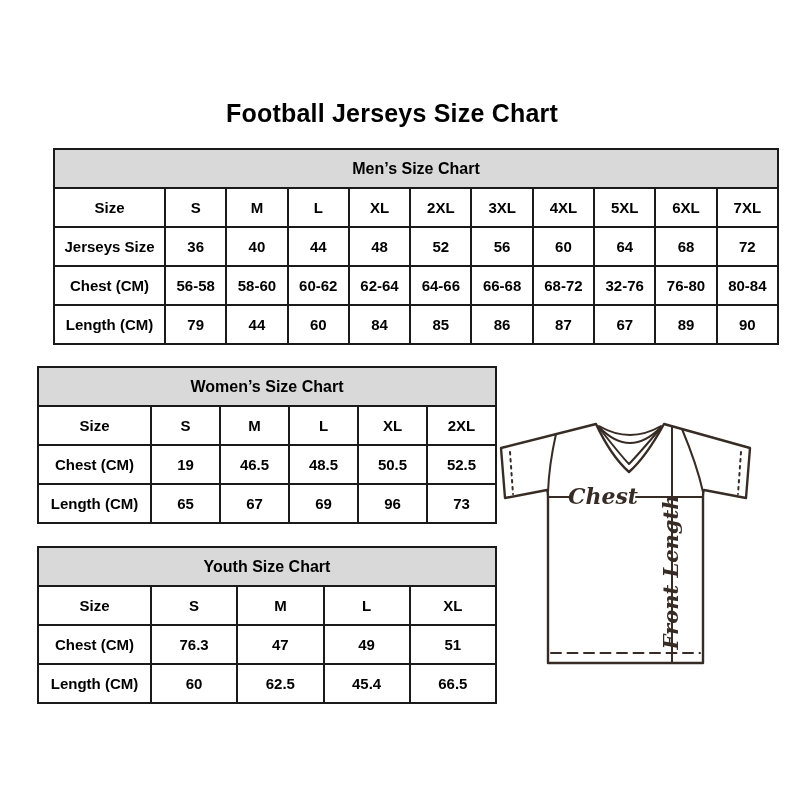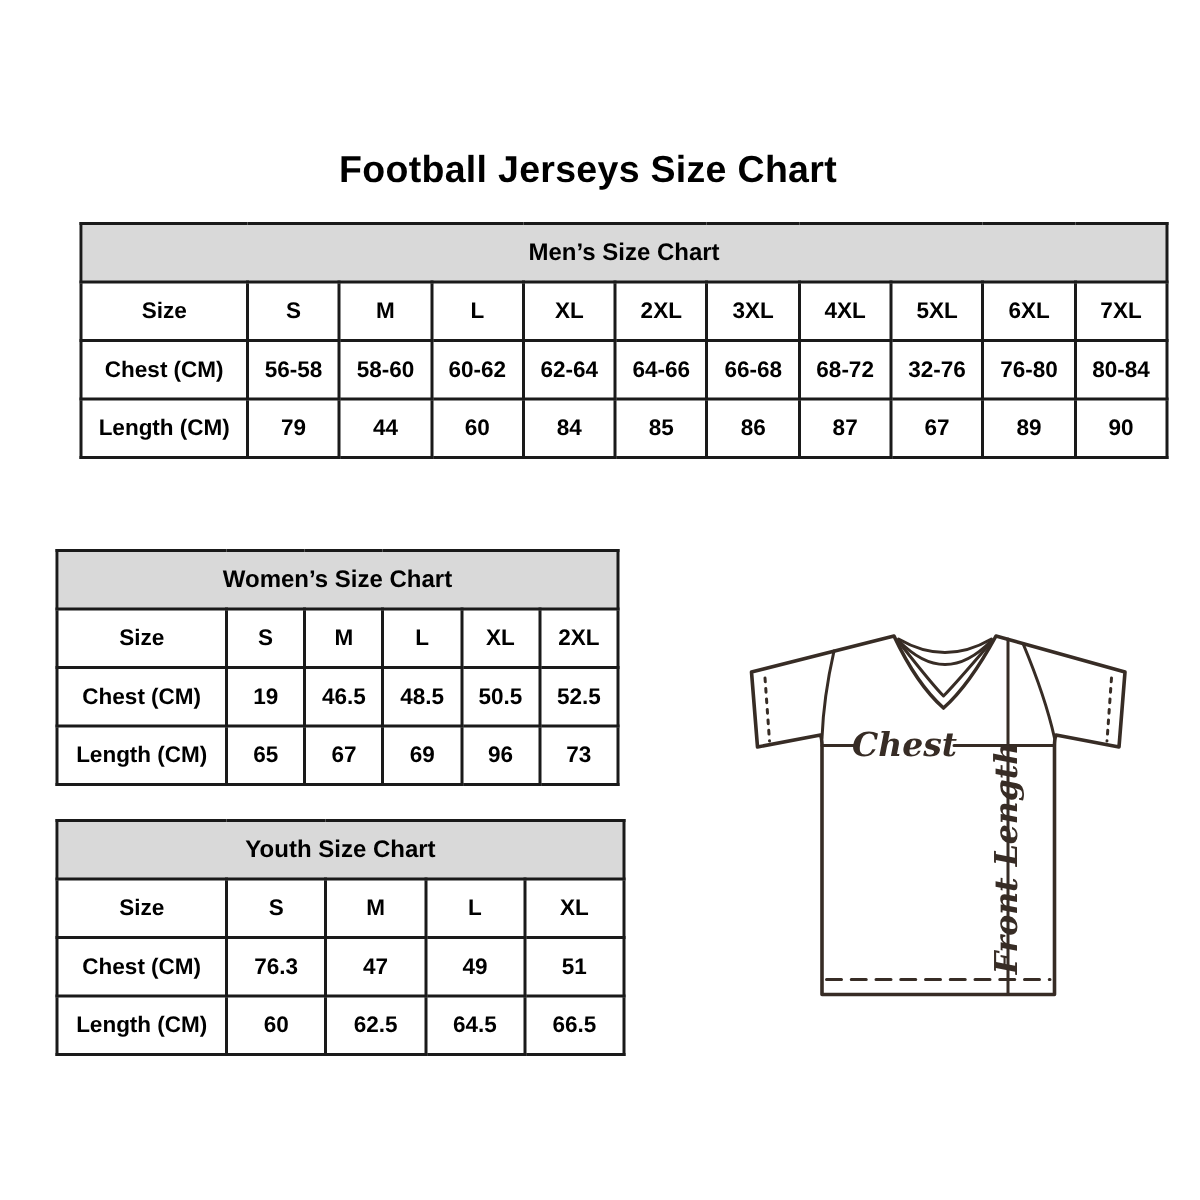--- a/index.html
+++ b/index.html
@@ -50,22 +50,22 @@
     padding: 0;
     height: 37px;
     overflow: hidden;
     white-space: nowrap;
   }
   table.size-table th.table-header {
     background: var(--header-bg);
     font-size: 16px;
   }
   #mens-table   { left: 37px; top: 148px; width: 726px; margin-left: 16px; }
-  #womens-table { left: 37px; top: 366px; width: 376px; }
-  #youth-table  { left: 37px; top: 546px; width: 380px; }
+  #womens-table { left: 37px; top: 366px; width: 460px; }
+  #youth-table  { left: 37px; top: 546px; width: 460px; }
   #mens-table   col.lbl { width: 111px; }
   #womens-table col.lbl { width: 113px; }
   #youth-table  col.lbl { width: 113px; }
 
   .jersey-wrap {
     position: absolute;
     left: 488px;
     top: 400px;
     width: 280px;
     height: 280px;
@@ -112,20 +112,33 @@
           <td>L</td>
           <td>XL</td>
           <td>2XL</td>
           <td>3XL</td>
           <td>4XL</td>
           <td>5XL</td>
           <td>6XL</td>
           <td>7XL</td>
         </tr>
         <tr>
+          <td>Jerseys Size</td>
+          <td>36</td>
+          <td>40</td>
+          <td>44</td>
+          <td>48</td>
+          <td>52</td>
+          <td>56</td>
+          <td>60</td>
+          <td>64</td>
+          <td>68</td>
+          <td>72</td>
+        </tr>
+        <tr>
           <td>Chest (CM)</td>
           <td>56-58</td>
           <td>58-60</td>
           <td>60-62</td>
           <td>62-64</td>
           <td>64-66</td>
           <td>66-68</td>
           <td>68-72</td>
           <td>32-76</td>
           <td>76-80</td>
@@ -207,21 +220,21 @@
           <td>Chest (CM)</td>
           <td>76.3</td>
           <td>47</td>
           <td>49</td>
           <td>51</td>
         </tr>
         <tr>
           <td>Length (CM)</td>
           <td>60</td>
           <td>62.5</td>
-          <td>64.5</td>
+          <td>45.4</td>
           <td>66.5</td>
         </tr>
       </tbody>
   </table>
 
   <div class="jersey-wrap">
     <svg viewBox="0 0 280 280" xmlns="http://www.w3.org/2000/svg">
 
       <path class="jl" d="M108,24 L13,48 L17,98 L59,90 Q60,92 60,98 L60,263 L215,263 L215,98 Q215,92 216,90 L258,98 L262,48 L176,24
            Q158,57 141,72 Q123,56 108,24 Z"></path>

